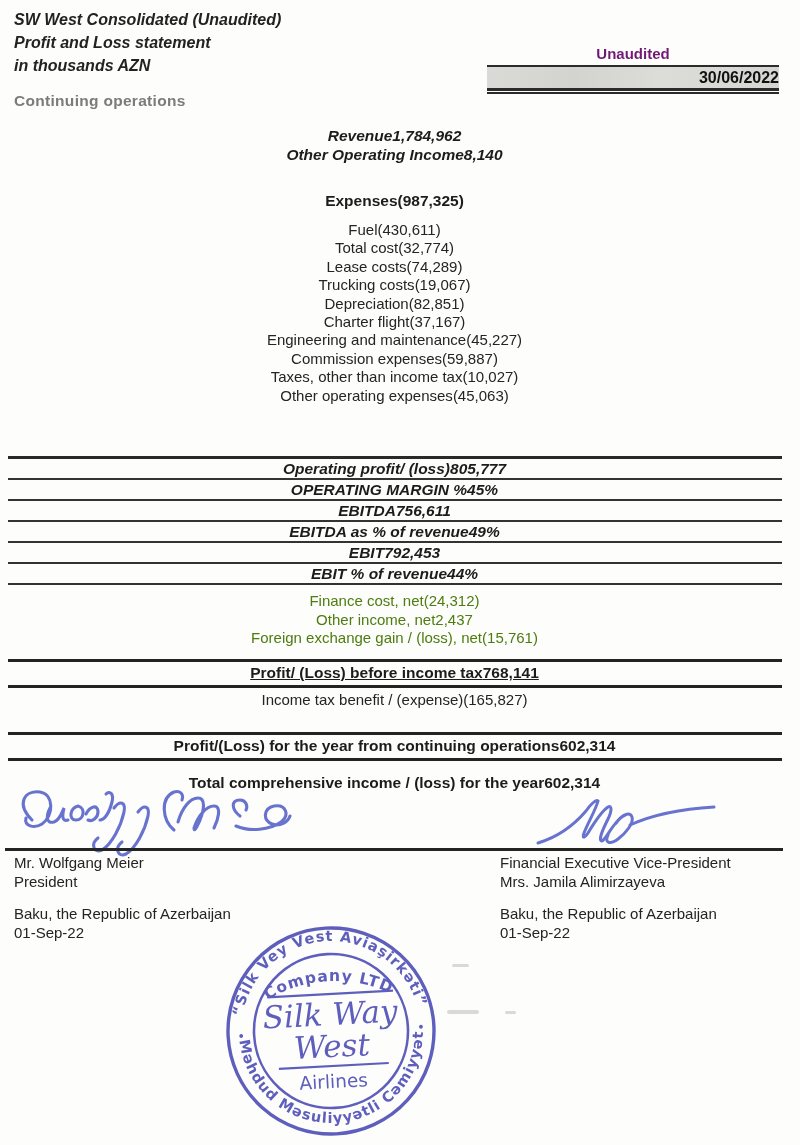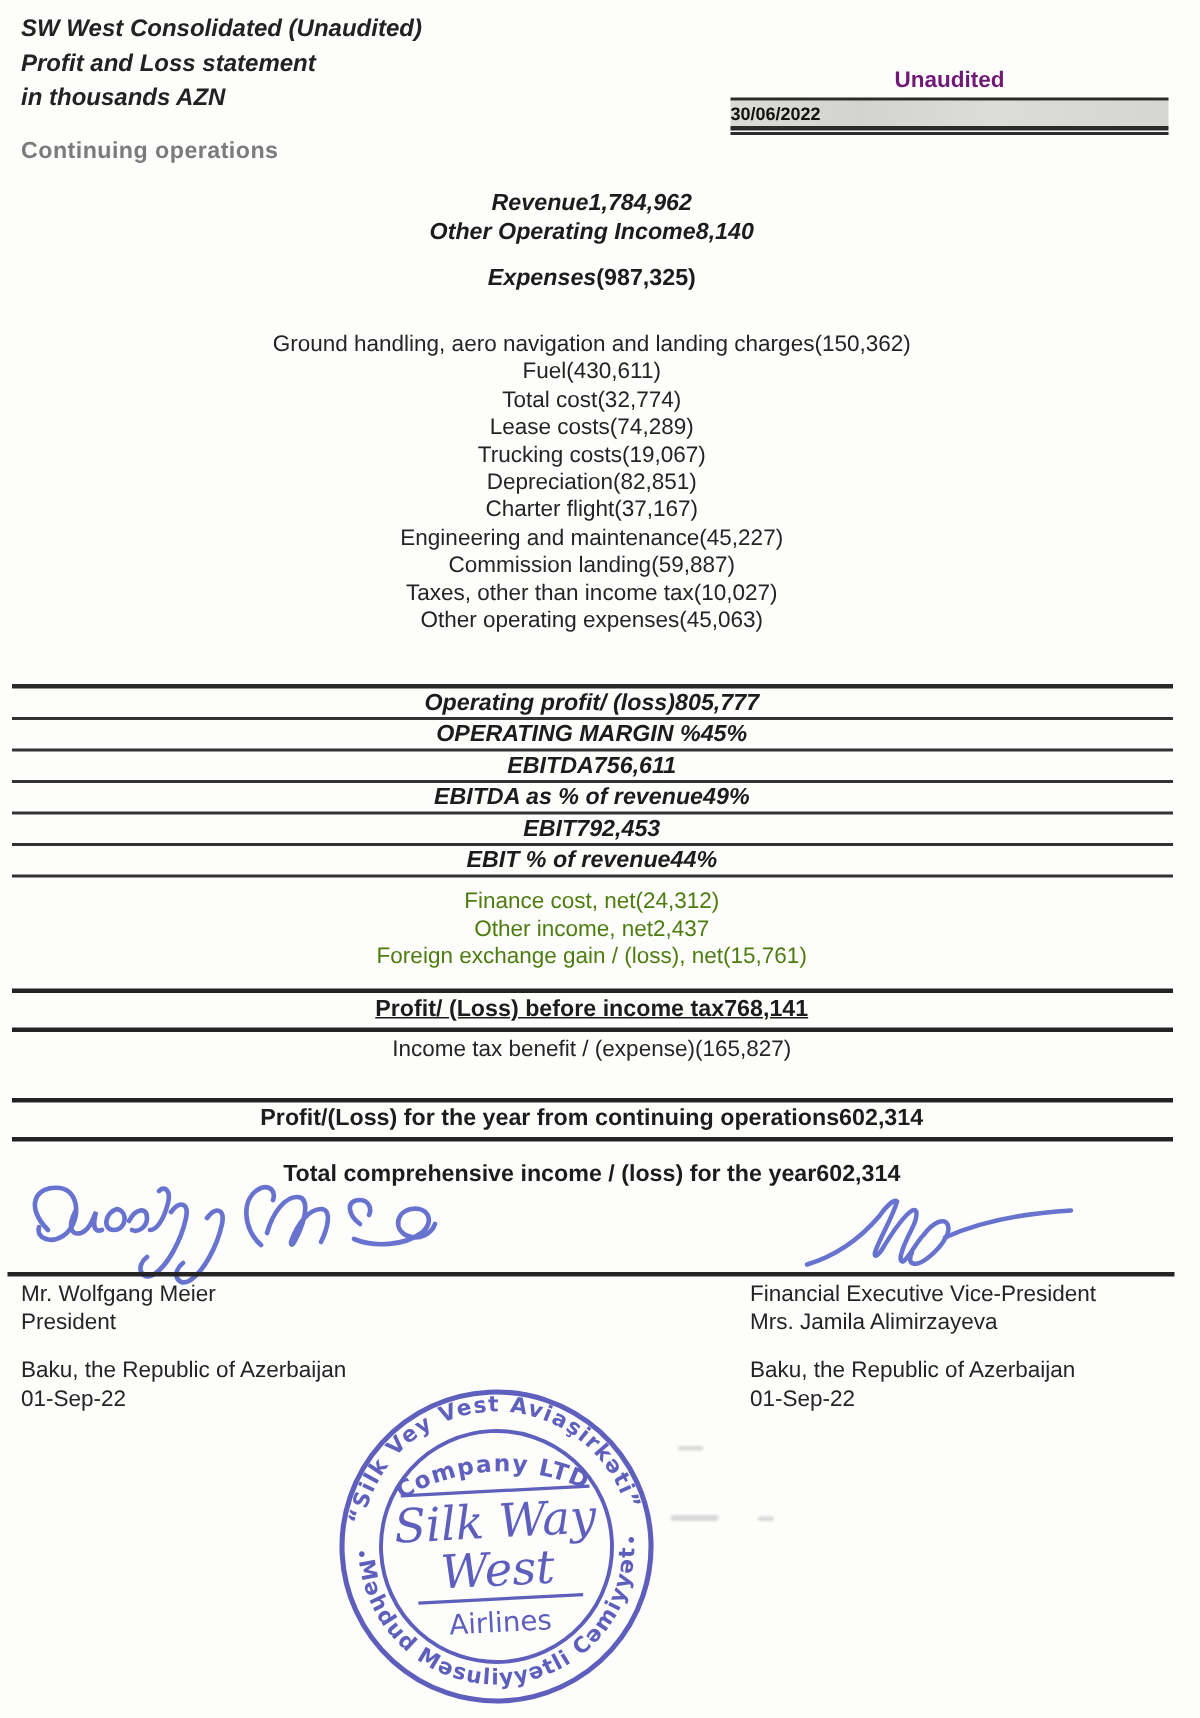--- a/index.html
+++ b/index.html
@@ -11,31 +11,31 @@
   }
   .abs{position:absolute;}
   
   .title-block{left:14px;top:8px;width:420px;font-weight:bold;font-style:italic;
     font-size:16px;line-height:23px;color:#222;}
   .continuing{left:14px;top:92px;font-weight:bold;font-size:15.5px;color:#7b7b7b;letter-spacing:.3px;}
   .hdrbox{left:487px;top:45px;width:292px;}
   .hdr-label{text-align:center;font-weight:bold;font-size:15px;padding-bottom:3px;color:#701a75;}
   .hdr-date{position:relative;border-top:2px solid #2b2b2b;border-bottom:3px solid #2b2b2b;
     background:linear-gradient(90deg,#dadad7,#d3d3d0 30%,#dcdcd9 60%,#d5d5d2);
-    text-align:left;font-weight:bold;font-size:12px;padding:2px 0 1px;color:#111;}
+    text-align:right;font-weight:bold;font-size:16px;padding:2px 0 1px;color:#111;}
   .hdr-date::after{content:"";position:absolute;left:0;right:0;bottom:-6px;height:2px;background:#2b2b2b;}
   
   .sec{left:8px;width:774px;}
   .row{display:flex;justify-content:center;align-items:baseline;padding:0 7px 0 6px;}
   .lbl{white-space:nowrap;}
   .val{white-space:nowrap;text-align:right;}
   .sec-income{top:126px;font-weight:bold;font-style:italic;font-size:15.5px;}
   .sec-income .row{line-height:19px;}
   .sec-expheader{top:177px;font-size:15.5px;font-weight:bold;}
-  .sec-expheader .lbl{font-style:italic;}
+  .sec-expheader .lbl{margin-top:15px;}
   .sec-expenses{top:221px;font-size:15px;color:#242424;}
   .sec-expenses .row{line-height:18.4px;}
   .sec-metrics{top:456px;border-top:3px solid #2a2a2a;font-weight:bold;font-style:italic;font-size:15.5px;}
   .sec-metrics .row{line-height:17px;border-bottom:2px solid #333;padding-top:1px;padding-bottom:1px;}
   .sec-other{top:592px;font-size:15px;color:#4d7c0f;}
   .sec-other .row{line-height:18.5px;}
   .sec-pbt{top:659px;border-top:3px solid #232323;border-bottom:3px solid #232323;
     font-weight:bold;font-size:15.5px;text-decoration:underline;}
   .sec-pbt .row{padding-top:2px;padding-bottom:3px;}
   .sec-tax{top:691px;font-size:15px;color:#242424;}
@@ -89,24 +89,20 @@
 
 <div class="abs sec sec-expheader">
   <div class="row">
     <span class="lbl">Expenses</span>
     <span class="val">(987,325)</span>
   </div>
 </div>
 
 <div class="abs sec sec-expenses">
   <div class="row">
-    <span class="lbl">Ground handling, aero navigation and landing charges</span>
-    <span class="val">(150,362)</span>
-  </div>
-  <div class="row">
     <span class="lbl">Fuel</span>
     <span class="val">(430,611)</span>
   </div>
   <div class="row">
     <span class="lbl">Total cost</span>
     <span class="val">(32,774)</span>
   </div>
   <div class="row">
     <span class="lbl">Lease costs</span>
     <span class="val">(74,289)</span>
@@ -121,21 +117,21 @@
   </div>
   <div class="row">
     <span class="lbl">Charter flight</span>
     <span class="val">(37,167)</span>
   </div>
   <div class="row">
     <span class="lbl">Engineering and maintenance</span>
     <span class="val">(45,227)</span>
   </div>
   <div class="row">
-    <span class="lbl">Commission landing</span>
+    <span class="lbl">Commission expenses</span>
     <span class="val">(59,887)</span>
   </div>
   <div class="row">
     <span class="lbl">Taxes, other than income tax</span>
     <span class="val">(10,027)</span>
   </div>
   <div class="row">
     <span class="lbl">Other operating expenses</span>
     <span class="val">(45,063)</span>
   </div>

